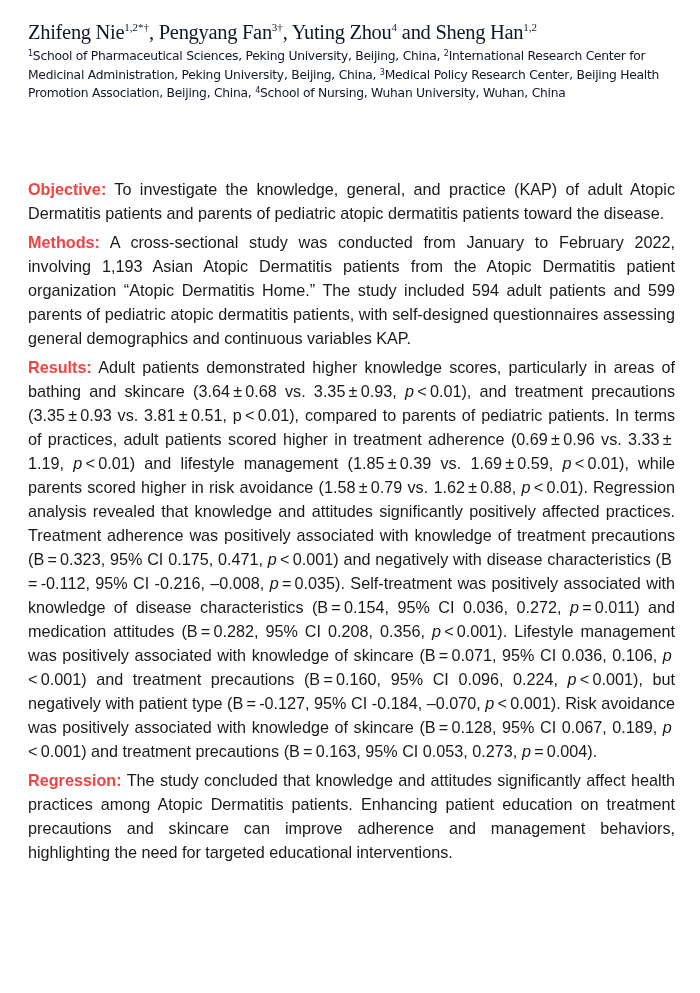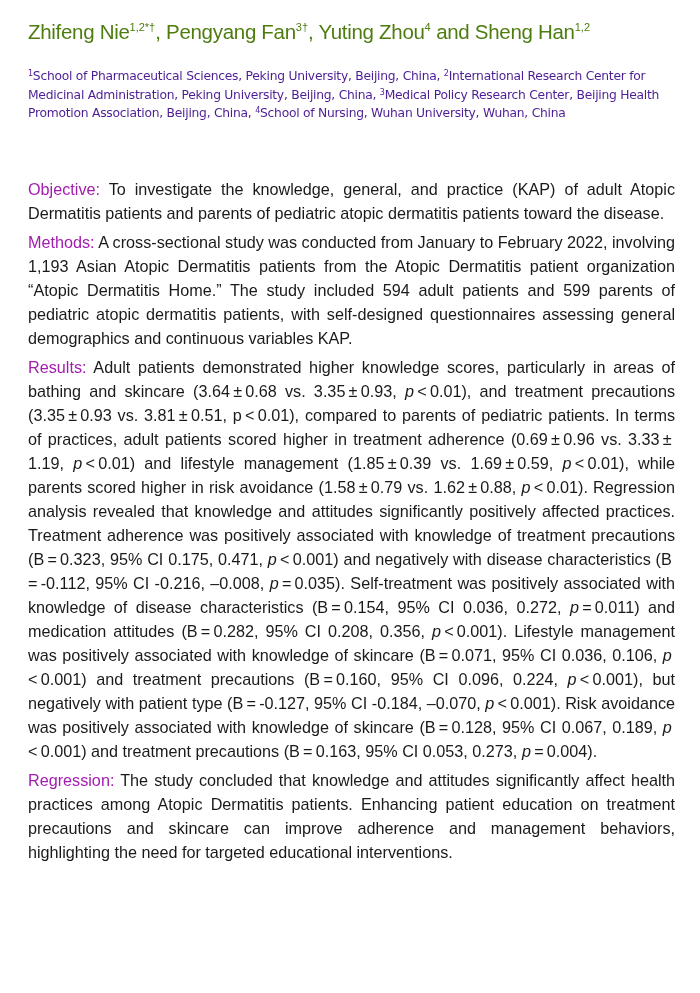--- a/index.html
+++ b/index.html
@@ -18,43 +18,43 @@
       left: 0;
       top: 0;
       width: 700px;
       height: 993px;
     }
     .authors {
       position: absolute;
       left: 28px;
       top: 18px;
       width: 660px;
-      font-family: Liberation Sans, sans-serif;
+      font-family: Liberation Serif, serif;
       font-size: 20.5px;
-      color: #4d7c0f;
+      color: #0f172a;
       letter-spacing: -0.3px;
       white-space: nowrap;
       line-height: 28px;
     }
     .authors sup {
       font-size: 11px;
       vertical-align: 0;
       position: relative;
       top: -8px;
       letter-spacing: 0;
     }
     .affiliations {
       position: absolute;
       left: 28px;
-      top: 68px;
+      top: 48px;
       width: 655px;
       font-family: "DejaVu Sans", sans-serif;
       font-size: 12.3px;
       line-height: 17.5px;
-      color: #4c1d95;
+      color: #0f172a;
       letter-spacing: -0.25px;
     }
     .affiliations sup {
       font-size: 8px;
       position: relative;
       top: -4px;
       vertical-align: 0;
     }
     .abstract {
       position: absolute;
@@ -64,22 +64,22 @@
       font-family: "Liberation Sans", sans-serif;
       font-size: 16.2px;
       line-height: 24px;
       color: #1a1a1a;
       text-align: justify;
     }
     .abstract p {
       margin: 0 0 5px 0;
     }
     .abstract .label {
-      font-weight: normal;
-      color: #a21caf;
+      font-weight: bold;
+      color: #ef4444;
     }
     .abstract i {
       font-style: italic;
     }
   </style>
 </head>
 <body>
 
 <div class="page">
 

